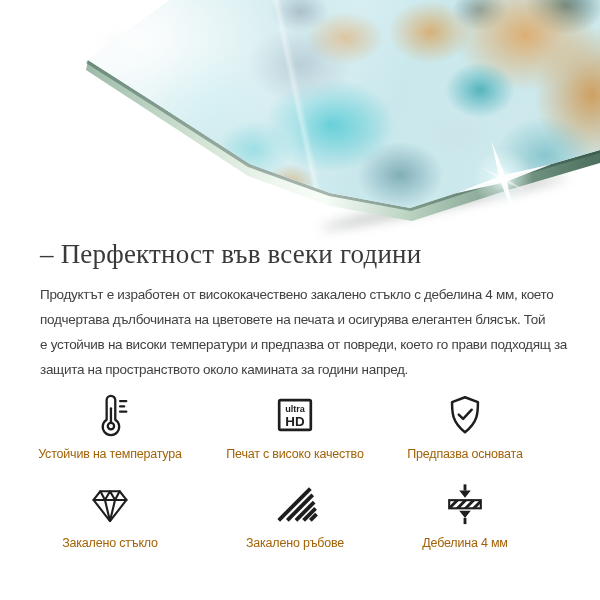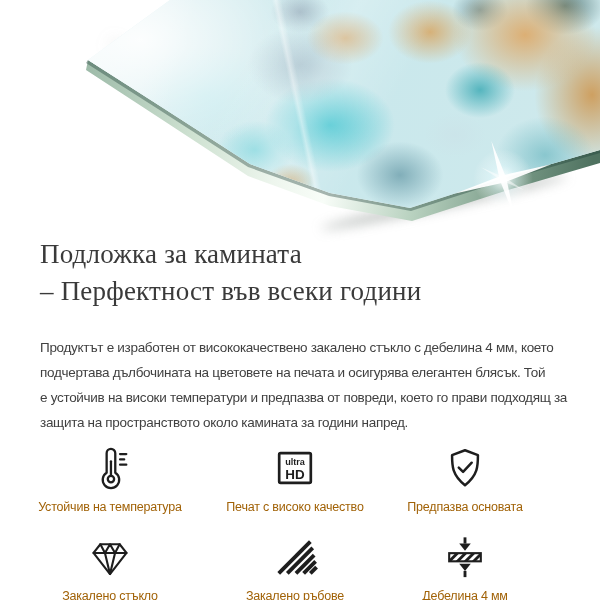--- a/index.html
+++ b/index.html
@@ -48,21 +48,21 @@
       linear-gradient(78deg, rgba(255,255,255,0) 49.4%, rgba(255,255,255,.4) 50%, rgba(255,255,255,0) 50.9%),
       linear-gradient(118deg, rgba(255,255,255,0) 38%, rgba(255,255,255,.26) 50%, rgba(255,255,255,0) 62%),
       radial-gradient(250px 170px at 140px 40px, rgba(255,255,255,.9) 0%, rgba(255,255,255,0) 70%),
       linear-gradient(105deg, #fff 2%, rgba(255,255,255,.55) 12%, rgba(255,255,255,0) 30%);}
   .sparkle{left:448px;top:124px;z-index:6;}
 
   
   .title{margin:6px 0 0 40px;font-family:"Liberation Serif",serif;font-weight:400;
          font-size:27px;line-height:37px;color:#3a3a3a;letter-spacing:.2px;}
   .title span{display:block;}
-  .desc{margin:25px 0 0 40px;font-size:13.5px;line-height:25px;color:#414141;letter-spacing:-.3px;}
+  .desc{margin:9px 0 0 40px;font-size:13.5px;line-height:25px;color:#414141;letter-spacing:-.3px;}
   .desc span{display:block;white-space:nowrap;}
 
   
   .features{display:grid;grid-template-columns:220px 150px 190px;row-gap:20px;
             width:560px;margin-top:10px;}
   .feature{display:flex;flex-direction:column;align-items:center;}
   .icon-box{height:46px;display:flex;align-items:flex-end;justify-content:flex-end;}
   .feature .label{margin-top:9px;font-size:12.5px;letter-spacing:-.2px;color:#a16207;text-align:center;}
   .icon-box svg{display:block;}
 </style>
@@ -93,21 +93,20 @@
           <path d="M55 15 L51.6 55 L55 95 L58.4 55 Z" opacity=".9"></path>
         </g>
         <g transform="rotate(28 55 55)" opacity=".5">
           <path d="M30 55 L55 53 L80 55 L55 57 Z"></path>
         </g>
       </g>
     </svg>
   </div>
 
   <h1 class="title">
-    <span>Подложка за камината</span>
     <span>– Перфектност във всеки години</span>
   </h1>
 
   <p class="desc">
     <span>Продуктът е изработен от висококачествено закалено стъкло с дебелина 4 мм, което</span>
     <span>подчертава дълбочината на цветовете на печата и осигурява елегантен блясък. Той</span>
     <span>е устойчив на високи температури и предпазва от повреди, което го прави подходящ за</span>
     <span>защита на пространството около камината за години напред.</span>
   </p>
 

